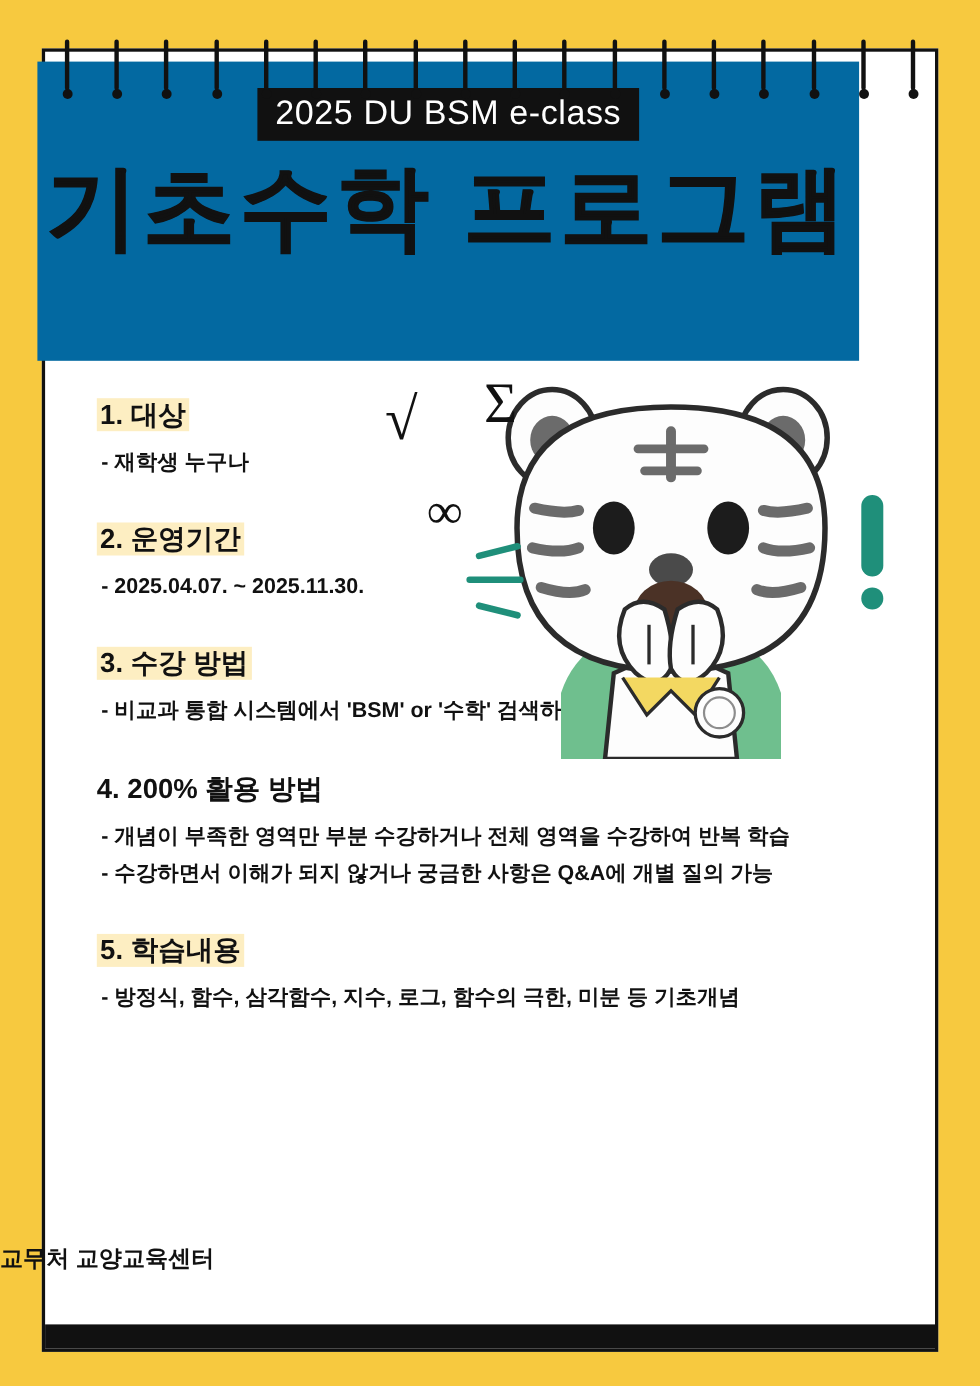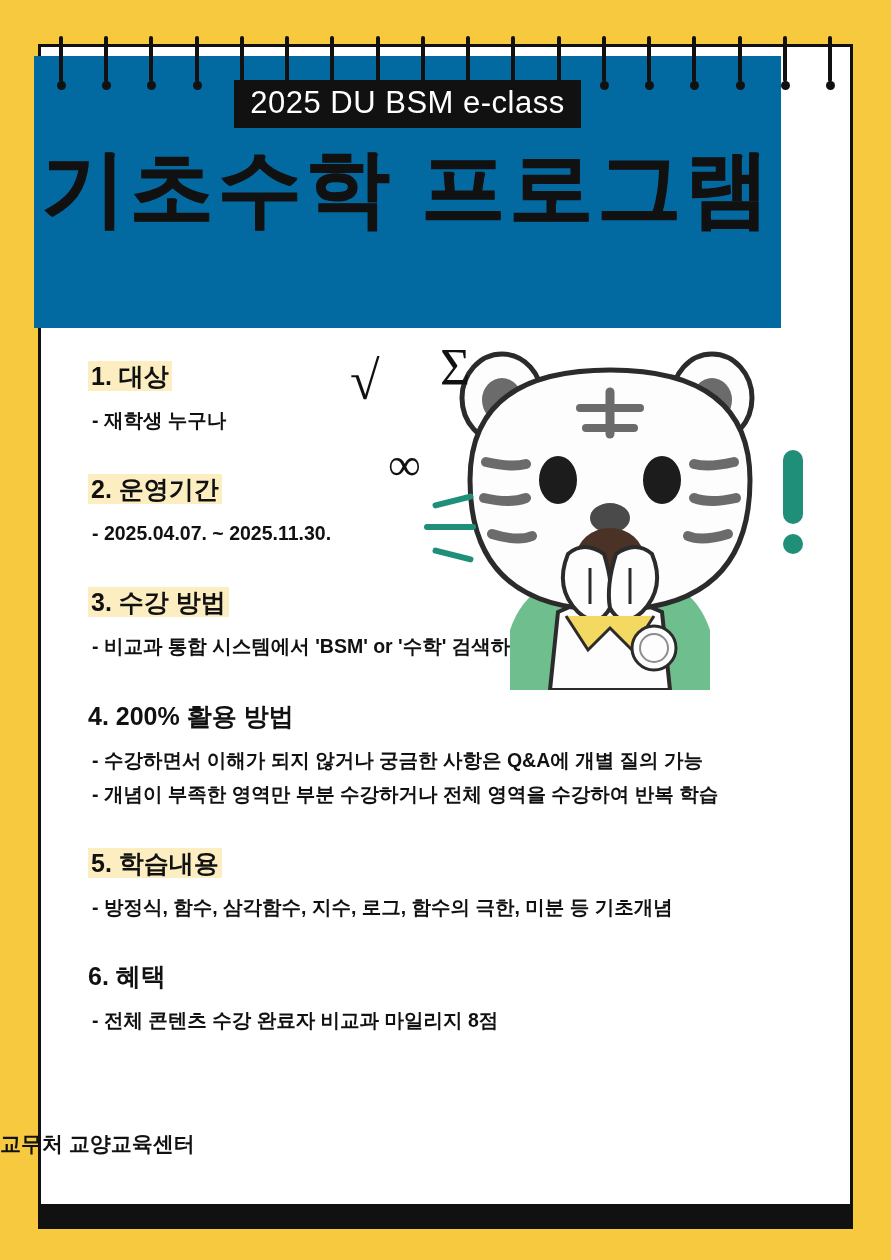--- a/index.html
+++ b/index.html
@@ -336,36 +336,30 @@
     <div class="sec">
       <div class="sec-h"><span class="hl">3. 수강 방법</span></div>
       <div class="sec-b">
         <div>- 비교과 통합 시스템에서 'BSM' or '수학' 검색하여 신청 후 수강</div>
       </div>
     </div>
 
     <div class="sec">
       <div class="sec-h"><span>4. 200% 활용 방법</span></div>
       <div class="sec-b">
+        <div>- 개념이 부족한 영역만 부분 수강하거나 전체 영역을 수강하여 반복 학습</div>
         <div>- 수강하면서 이해가 되지 않거나 궁금한 사항은 Q&amp;A에 개별 질의 가능</div>
-        <div>- 개념이 부족한 영역만 부분 수강하거나 전체 영역을 수강하여 반복 학습</div>
       </div>
     </div>
 
     <div class="sec">
       <div class="sec-h"><span class="hl">5. 학습내용</span></div>
       <div class="sec-b">
         <div>- 방정식, 함수, 삼각함수, 지수, 로그, 함수의 극한, 미분 등 기초개념</div>
       </div>
     </div>
 
-    <div class="sec">
-      <div class="sec-h"><span>6. 혜택</span></div>
-      <div class="sec-b">
-        <div>- 전체 콘텐츠 수강 완료자 비교과 마일리지 8점</div>
-      </div>
-    </div>
 
   </div>
 
   <div class="footer">교무처 교양교육센터</div>
 
 </div>
 
 </body></html>

